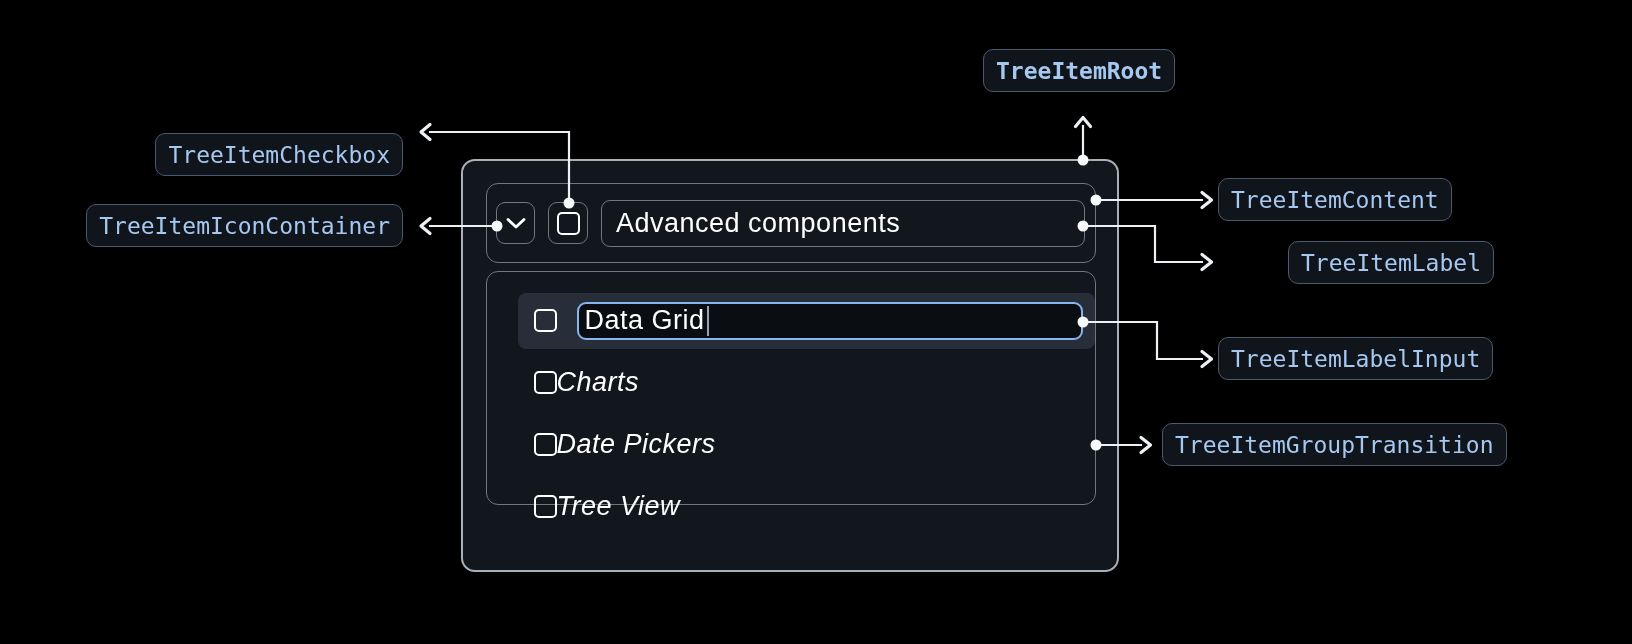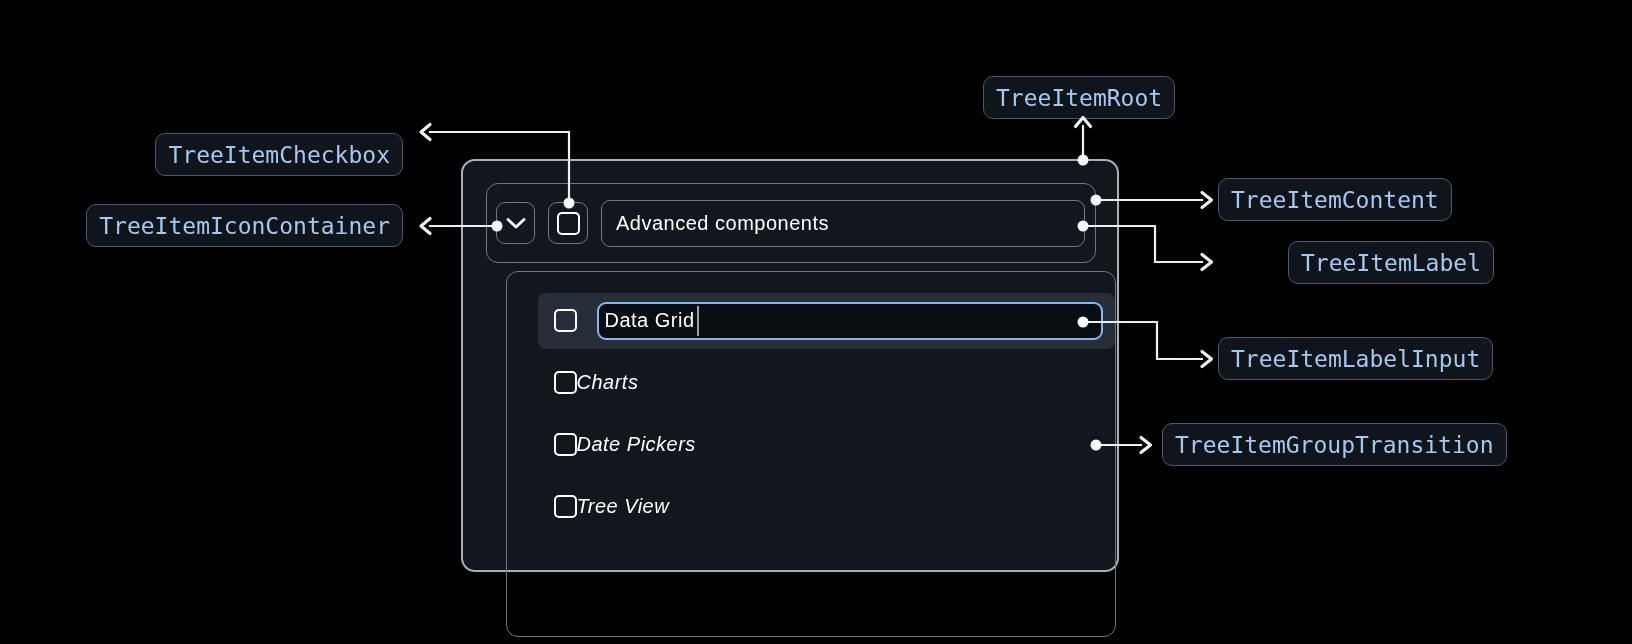--- a/index.html
+++ b/index.html
@@ -27,23 +27,23 @@
     display:flex;align-items:center;justify-content:center;flex:none;
   }
   .chevron-btn{width:39px;height:42px;}
   .checkbox-btn{width:40px;height:42px;margin-left:13px;}
   .cb-glyph{box-sizing:border-box;width:23px;height:23px;border:2.6px solid #FFFFFF;border-radius:5px;}
   .label-box{
     box-sizing:border-box;flex:1;height:47px;margin-left:13px;margin-right:10px;
     border:1.5px solid #6F7882;border-radius:9px;display:flex;align-items:center;
     padding-left:14px;overflow:hidden;
   }
-  .tree-text{color:#FFFFFF;font-size:20px;letter-spacing:0.5px;white-space:nowrap;}
+  .tree-text{color:#FFFFFF;font-size:27px;letter-spacing:0.5px;white-space:nowrap;}
   .group{
-    position:absolute;left:506px;top:271px;width:610px;height:366px;box-sizing:border-box;
+    position:absolute;left:486px;top:271px;width:610px;height:234px;box-sizing:border-box;
     border:1.5px solid #6F7882;border-radius:12px;z-index:11;
     padding:20.5px 0 0 30.5px;
   }
   .trow{
     box-sizing:border-box;width:577px;height:56px;margin-bottom:6px;border-radius:8px;
     display:flex;align-items:center;padding-left:16px;
   }
   .trow.editing{background:#272E39;}
   .row-cb{box-sizing:border-box;width:23px;height:23px;border:2.6px solid #FFFFFF;border-radius:5px;flex:none;}
   .row-label{font-style:italic;}
@@ -55,21 +55,21 @@
   .caret{width:2.5px;height:30px;background:#9AA1A8;margin-left:2px;flex:none;}
   
   .badge{
     position:absolute;z-index:20;box-sizing:border-box;
     font-family:"DejaVu Sans Mono", monospace;font-size:23px;line-height:28px;
     color:#A6C8F0;background:#10151C;border:1.5px solid #4C586C;border-radius:10px;
     padding:6.5px 12px;white-space:nowrap;
   }
   .b-checkbox{right:1229px;top:110px;margin-top:23px;}
   .b-icon-container{right:1229px;top:204px;}
-  .b-root{left:983px;top:76px;}
+  .b-root{left:983px;top:49px;font-weight:bold;}
   .b-content{left:1218px;top:178px;}
   .b-label{left:1288px;top:241px;}
   .b-label-input{left:1218px;top:337px;}
   .b-group-transition{left:1162px;top:423px;}
 </style>
 </head>
 <body>
 
 <div class="canvas">
 

